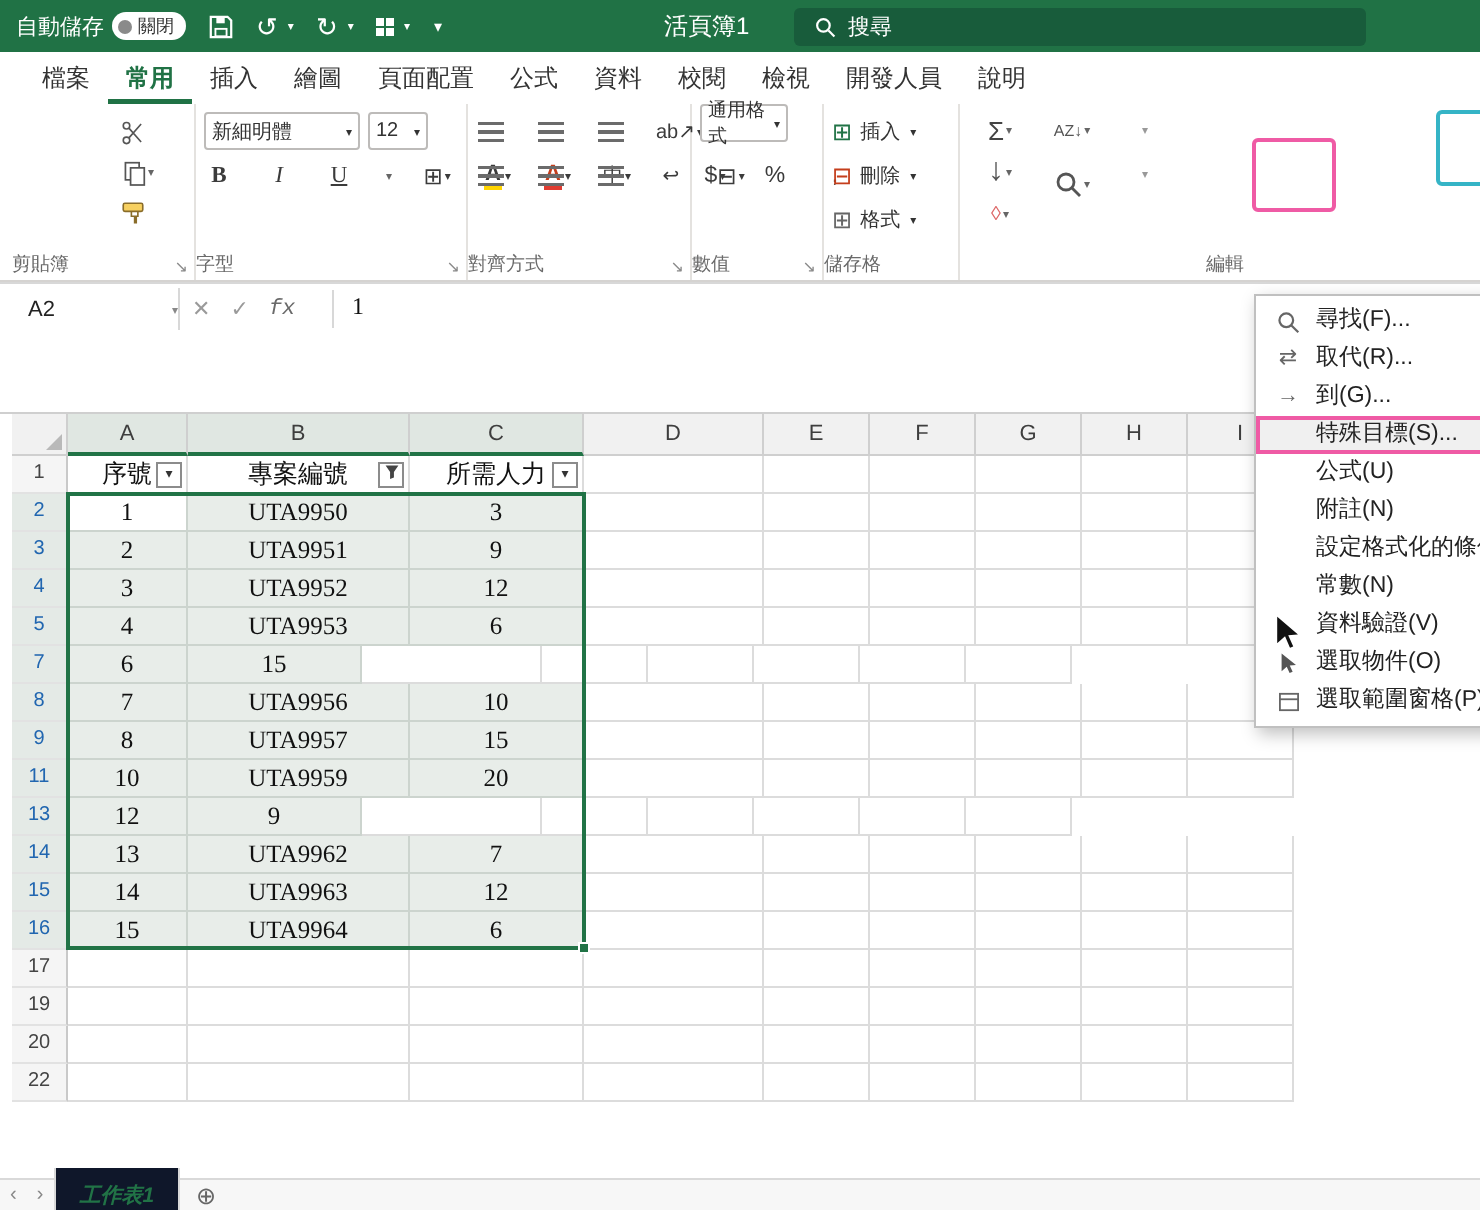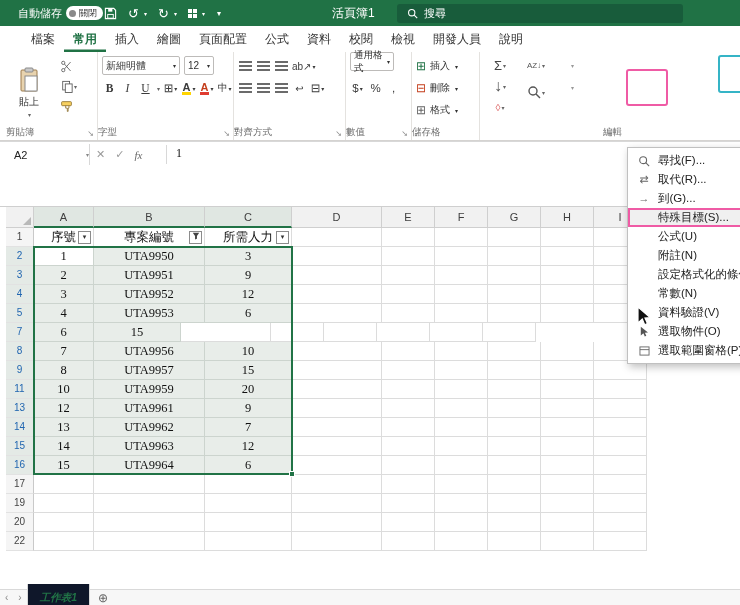--- a/index.html
+++ b/index.html
@@ -12,55 +12,55 @@
   .as-pill { background:#fff; border-radius:8px; height:14px; padding:0 6px 0 3px; display:flex; align-items:center; gap:3px; color:#333; font-size:9px; }
   .as-dot { width:7px; height:7px; border-radius:50%; background:#8a8a8a; }
   .qat { font-size:13px; }
   .dd { font-size:6px; color:inherit; margin-left:1px; }
   .tb-title { font-size:12px; }
   .searchpill { position:absolute; left:397px; top:4px; width:286px; height:19px; background:#185c3b; border-radius:3px; display:flex; align-items:center; padding-left:10px; gap:6px; color:#fff; font-size:11px; }
   .appgrid { display:grid; grid-template-columns:4px 4px; grid-gap:1px; }
   .appgrid i { width:4px; height:4px; background:#fff; display:block; }
 
   
-  .tabrow { position:absolute; left:0; top:26px; width:740px; height:26px; background:#fff; display:flex; align-items:stretch; padding-left:22px; }
+  .tabrow { position:absolute; left:0; top:26px; width:740px; height:26px; background:#fff; display:flex; align-items:stretch; padding-left:12px; }
   .rtab { padding:0 9px; font-size:12px; color:#333; display:flex; align-items:center; cursor:default; }
   .rtab.active { color:#207245; font-weight:bold; box-shadow:inset 0 -2.5px 0 #207245; }
 
   
   .ribbon { position:absolute; left:0; top:52px; width:740px; height:89px; background:#fff; border-bottom:1px solid #d5d3d1; display:flex; padding-left:6px; }
   .group { position:relative; height:88px; border-right:1px solid #e4e2df; flex:none; }
   .g1{width:92px}.g2{width:136px}.g3{width:112px}.g4{width:66px}.g5{width:106px}.g6{width:68px}.g7{width:142px;border-right:none}
   .glabel { position:absolute; bottom:1px; left:0; right:0; text-align:left; font-size:9.5px; color:#6a6a6a; }
   .launch { position:absolute; right:3px; bottom:2px; font-size:8px; color:#8a8a8a; }
   .bigbtn { position:absolute; width:40px; height:74px; display:flex; flex-direction:column; align-items:center; justify-content:center; gap:2px; border-radius:2px; }
   .blbl { font-size:10px; color:#333; }
   .mini { position:absolute; width:20px; height:18px; display:flex; align-items:center; justify-content:center; border-radius:2px; }
   .combo { position:absolute; height:19px; border:1px solid #bdbbb9; display:flex; align-items:center; justify-content:space-between; padding:0 3px; font-size:10px; color:#333; background:#fff; border-radius:2px; }
-  .r2 { position:absolute; left:4px; top:27px; display:flex; gap:3px; align-items:center; }
+  .r2 { position:absolute; left:4px; top:27px; display:flex; gap:15px; align-items:center; }
   .sb { height:18px; min-width:15px; display:flex; align-items:center; justify-content:center; font-size:11.5px; color:#3b3b3b; border-radius:2px; }
   .bold{font-weight:bold;font-family:"Liberation Serif",serif}
   .ital{font-style:italic;font-family:"Liberation Serif",serif}
   .und{text-decoration:underline;font-family:"Liberation Serif",serif}
   .fc { font-weight:bold; font-size:11px; line-height:10px; border-bottom:3px solid #ffd400; padding:0 1px; }
   .fc.red { border-bottom-color:#e03c31; }
   .bars { width:13px; height:10px; background:repeating-linear-gradient(to bottom,#6b6b6b 0 1.6px,transparent 1.6px 4.2px); }
   .stk { position:absolute; left:4px; height:18px; display:flex; align-items:center; gap:4px; font-size:10px; color:#333; white-space:nowrap; }
   .ic-cf { width:12px; height:12px; background:linear-gradient(to right,#4472c4 45%,#ed7d31 45%); border:1px solid #9a9a9a; }
   .ic-tbl { width:12px; height:12px; border:1px solid #2e75b6; background:repeating-linear-gradient(to bottom,#bdd7ee 0 3px,#fff 3px 6px); }
   .ic-cs { width:12px; height:12px; background:conic-gradient(#ffc000 0 25%,#70ad47 0 50%,#ed7d31 0 75%,#4472c4 0); border:1px solid #9a9a9a; }
   .ic-sq { font-size:12px; line-height:12px; }
   .green{color:#217346}.red{color:#c43e1c}.gray{color:#666}
   .sigma { font-size:13px; color:#444; }
 
   
   .fbar { position:absolute; left:0; top:141px; width:740px; height:66px; background:#fff; border-top:1px solid #d8d8d8; border-bottom:1px solid #cfcfcf; }
   .namebox { position:absolute; left:6px; top:2px; width:84px; height:21px; border-right:1px solid #d8d8d8; display:flex; align-items:center; font-size:11px; color:#222; padding-left:8px; justify-content:space-between; }
   .fbtns { position:absolute; left:96px; top:2px; height:21px; display:flex; align-items:center; gap:10px; font-size:11px; color:#9a9a9a; }
-  .fx { font-family:Liberation Serif, serif; font-style:italic; color:#6a6a6a; }
+  .fx { font-family:Liberation Mono, monospace; font-style:italic; color:#6a6a6a; }
   .fval { position:absolute; left:176px; top:4px; font-size:12px; font-family:"Liberation Serif",serif; color:#111; }
   .fsep { position:absolute; left:166px; top:3px; height:19px; width:1px; background:#d8d8d8; }
 
   
   .sheet { position:absolute; left:0; top:207px; width:740px; height:382px; background:#fff; padding-left:6px; }
   .chrow { display:flex; height:21px; }
   .ch { border-right:1px solid #cfcfcf; border-bottom:1px solid #cfcfcf; background:#f1f1f1; font-size:11px; color:#3e3e3e; text-align:center; line-height:20px; }
   .ch.selc { background:#e0e7e2; border-bottom:2px solid #217346; }
   .corner { width:28px; position:relative; background:#f1f1f1; border-right:1px solid #cfcfcf; border-bottom:1px solid #cfcfcf; }
   .corner::after { content:""; position:absolute; right:2px; bottom:2px; border-left:8px solid transparent; border-bottom:8px solid #b9b9b9; }
@@ -90,21 +90,21 @@
 
   
   .anno-find { position:absolute; left:626px; top:69px; width:42px; height:37px; border:2px solid #ef5ba5; border-radius:3px; z-index:50; pointer-events:none; }
   .anno-teal { position:absolute; left:718px; top:55px; width:30px; height:38px; border:2px solid #35b4c6; border-radius:3px; z-index:50; pointer-events:none; }
   .cursor { position:absolute; left:636px; top:306px; z-index:100; pointer-events:none; }
 </style>
 </head>
 <body>
 
 <div class="titlebar">
-  <div class="tb-item" style="left:18px">
+  <div class="tb-item" style="left:8px">
     <span>自動儲存</span>
     <span class="as-pill">
         <span class="as-dot"></span>
         <span>關閉</span>
       </span>
   </div>
   <div class="tb-item qat" style="left:104px">
     <svg width="13" height="13" viewBox="0 0 14 14">
         <path d="M1.5 1.5h9l2 2v9h-11z" fill="none" stroke="#fff" stroke-width="1.2"></path>
         <rect x="4" y="8" width="6" height="4" fill="none" stroke="#fff" stroke-width="1"></rect>
@@ -153,29 +153,20 @@
   <span class="rtab">資料</span>
   <span class="rtab">校閱</span>
   <span class="rtab">檢視</span>
   <span class="rtab">開發人員</span>
   <span class="rtab">說明</span>
 </div>
 
 <div class="ribbon">
 
   <div class="group g1">
-    <div class="bigbtn" style="left:3px;top:3px">
-      <svg width="22" height="26" viewBox="0 0 22 26">
-          <rect x="3" y="3" width="16" height="21" rx="1" fill="#e8d3ae" stroke="#9c7b4c"></rect>
-          <rect x="7" y="1" width="8" height="4" rx="1" fill="#c9c9c9" stroke="#8a8a8a"></rect>
-          <rect x="7" y="9" width="12" height="15" fill="#fff" stroke="#8a8a8a"></rect>
-        </svg>
-      <span class="blbl">貼上</span>
-      <span class="dd" style="color:#666">▾</span>
-    </div>
     <div class="mini" style="left:50px;top:5px">
       <svg width="13" height="13" viewBox="0 0 16 16">
           <circle cx="4" cy="12.5" r="2" fill="none" stroke="#555"></circle>
           <circle cx="4" cy="3.5" r="2" fill="none" stroke="#555"></circle>
           <path d="M5.5 5L13 13.5M5.5 11L13 2.5" stroke="#555" fill="none"></path>
         </svg>
     </div>
     <div class="mini" style="left:50px;top:25px;width:26px">
       <svg width="12" height="13" viewBox="0 0 14 15">
           <rect x="2" y="1.5" width="8" height="10" fill="#fff" stroke="#555"></rect>
@@ -484,21 +475,20 @@
         <div class="c cE"></div>
         <div class="c cF"></div>
         <div class="c cG"></div>
         <div class="c cH"></div>
         <div class="c cI"></div>
       </div>
 
       <div class="grow">
         <div class="rn rsel">13</div>
         <div class="c cA sel">12</div>
-        <div class="c cB sel">UTA9961</div>
         <div class="c cC sel">9</div>
         <div class="c cD"></div>
         <div class="c cE"></div>
         <div class="c cF"></div>
         <div class="c cG"></div>
         <div class="c cH"></div>
         <div class="c cI"></div>
       </div>
 
       <div class="grow">

